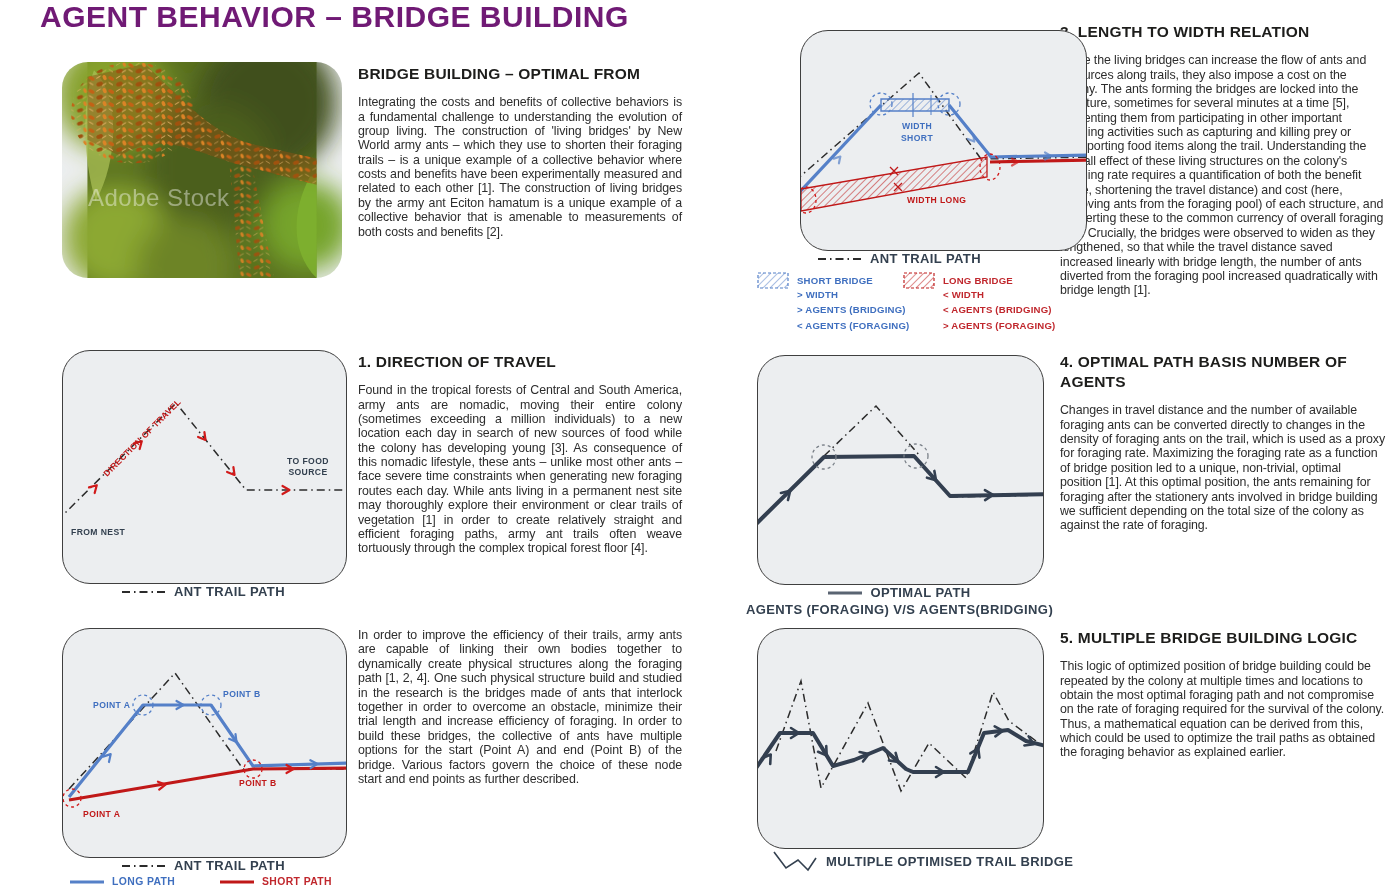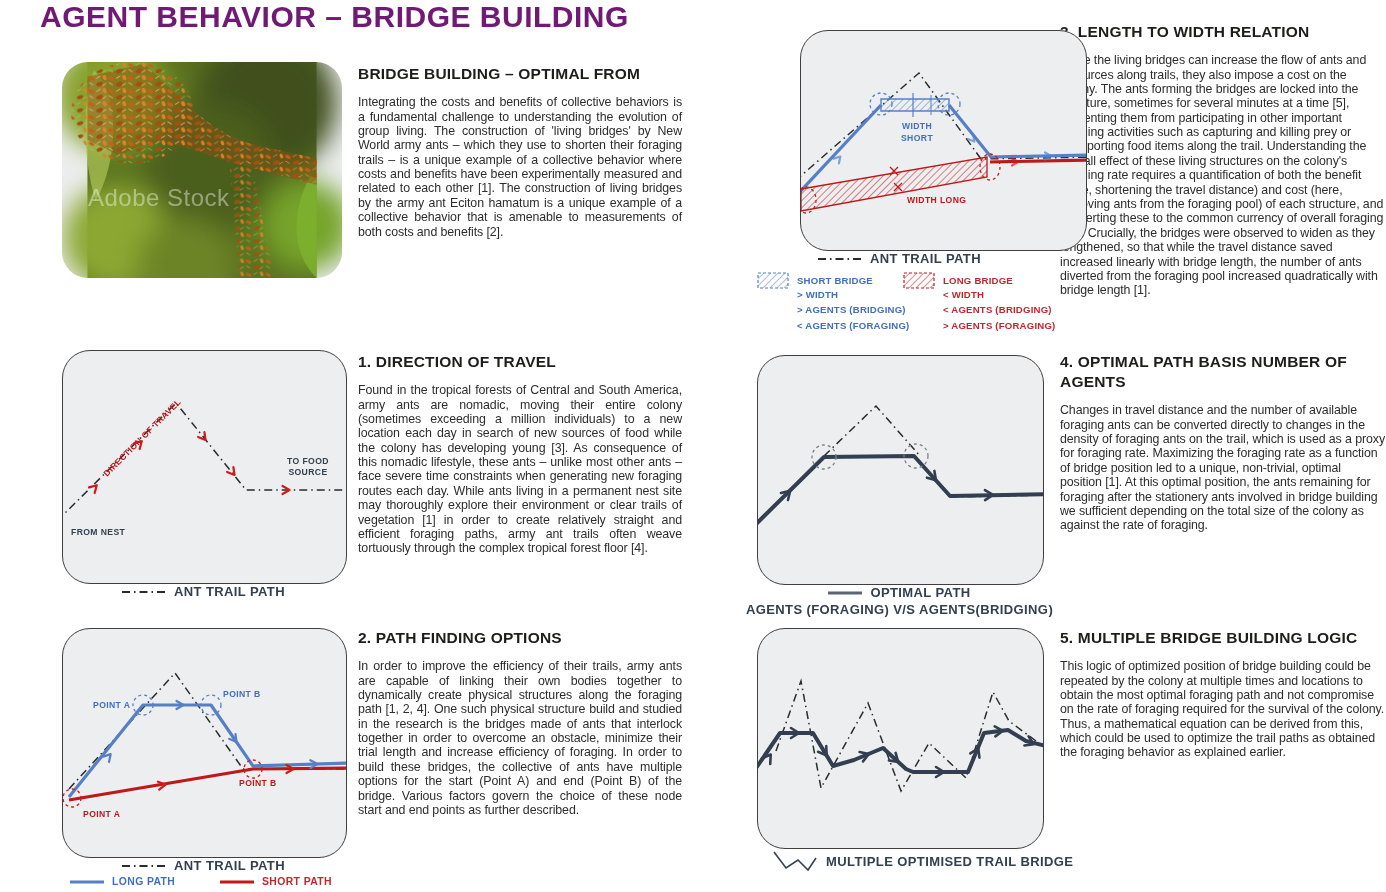--- a/index.html
+++ b/index.html
@@ -76,21 +76,20 @@
     <h2>BRIDGE BUILDING – OPTIMAL FROM</h2>
     <p>Integrating the costs and benefits of collective behaviors is a fundamental challenge to understanding the evolution of group living. The construction of 'living bridges' by New World army ants – which they use to shorten their foraging trails – is a unique example of a collective behavior where costs and benefits have been experimentally measured and related to each other [1]. The construction of living bridges by the army ant Eciton hamatum is a unique example of a collective behavior that is amenable to measurements of both costs and benefits [2].</p>
   </section>
 
   <section class="tb just" style="left:358px;top:352px;width:324px;">
     <h2>1. DIRECTION OF TRAVEL</h2>
     <p>Found in the tropical forests of Central and South America, army ants are nomadic, moving their entire colony (sometimes exceeding a million individuals) to a new location each day in search of new sources of food while the colony has developing young [3]. As consequence of this nomadic lifestyle, these ants – unlike most other ants – face severe time constraints when generating new foraging routes each day. While ants living in a permanent nest site may thoroughly explore their environment or clear trails of vegetation [1] in order to create relatively straight and efficient foraging paths, army ant trails often weave tortuously through the complex tropical forest floor [4].</p>
   </section>
 
   <section class="tb just" style="left:358px;top:628px;width:324px;">
-    <h2>2. PATH FINDING OPTIONS</h2>
     <p>In order to improve the efficiency of their trails, army ants are capable of linking their own bodies together to dynamically create physical structures along the foraging path [1, 2, 4]. One such physical structure build and studied in the research is the bridges made of ants that interlock together in order to overcome an obstacle, minimize their trial length and increase efficiency of foraging. In order to build these bridges, the collective of ants have multiple options for the start (Point A) and end (Point B) of the bridge. Various factors govern the choice of these node start and end points as further described.</p>
   </section>
 
   <section class="tb" style="left:1060px;top:22px;width:326px;">
     <h2>3. LENGTH TO WIDTH RELATION</h2>
     <p>While the living bridges can increase the flow of ants and resources along trails, they also impose a cost on the colony. The ants forming the bridges are locked into the structure, sometimes for several minutes at a time [5], preventing them from participating in other important foraging activities such as capturing and killing prey or transporting food items along the trail. Understanding the overall effect of these living structures on the colony's foraging rate requires a quantification of both the benefit (here, shortening the travel distance) and cost (here, removing ants from the foraging pool) of each structure, and converting these to the common currency of overall foraging rate. Crucially, the bridges were observed to widen as they lengthened, so that while the travel distance saved increased linearly with bridge length, the number of ants diverted from the foraging pool increased quadratically with bridge length [1].</p>
   </section>
 
   <section class="tb" style="left:1060px;top:352px;width:326px;">
     <h2>4. OPTIMAL PATH BASIS NUMBER OF AGENTS</h2>

